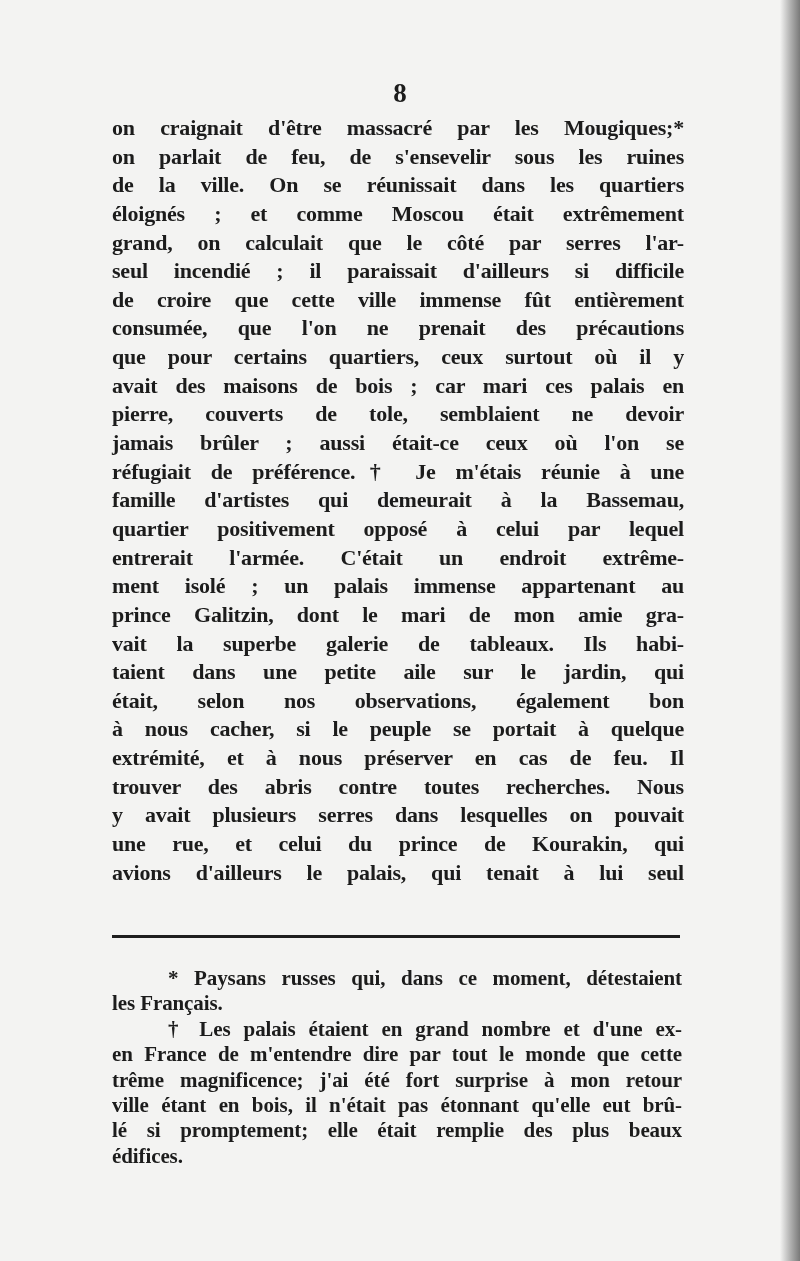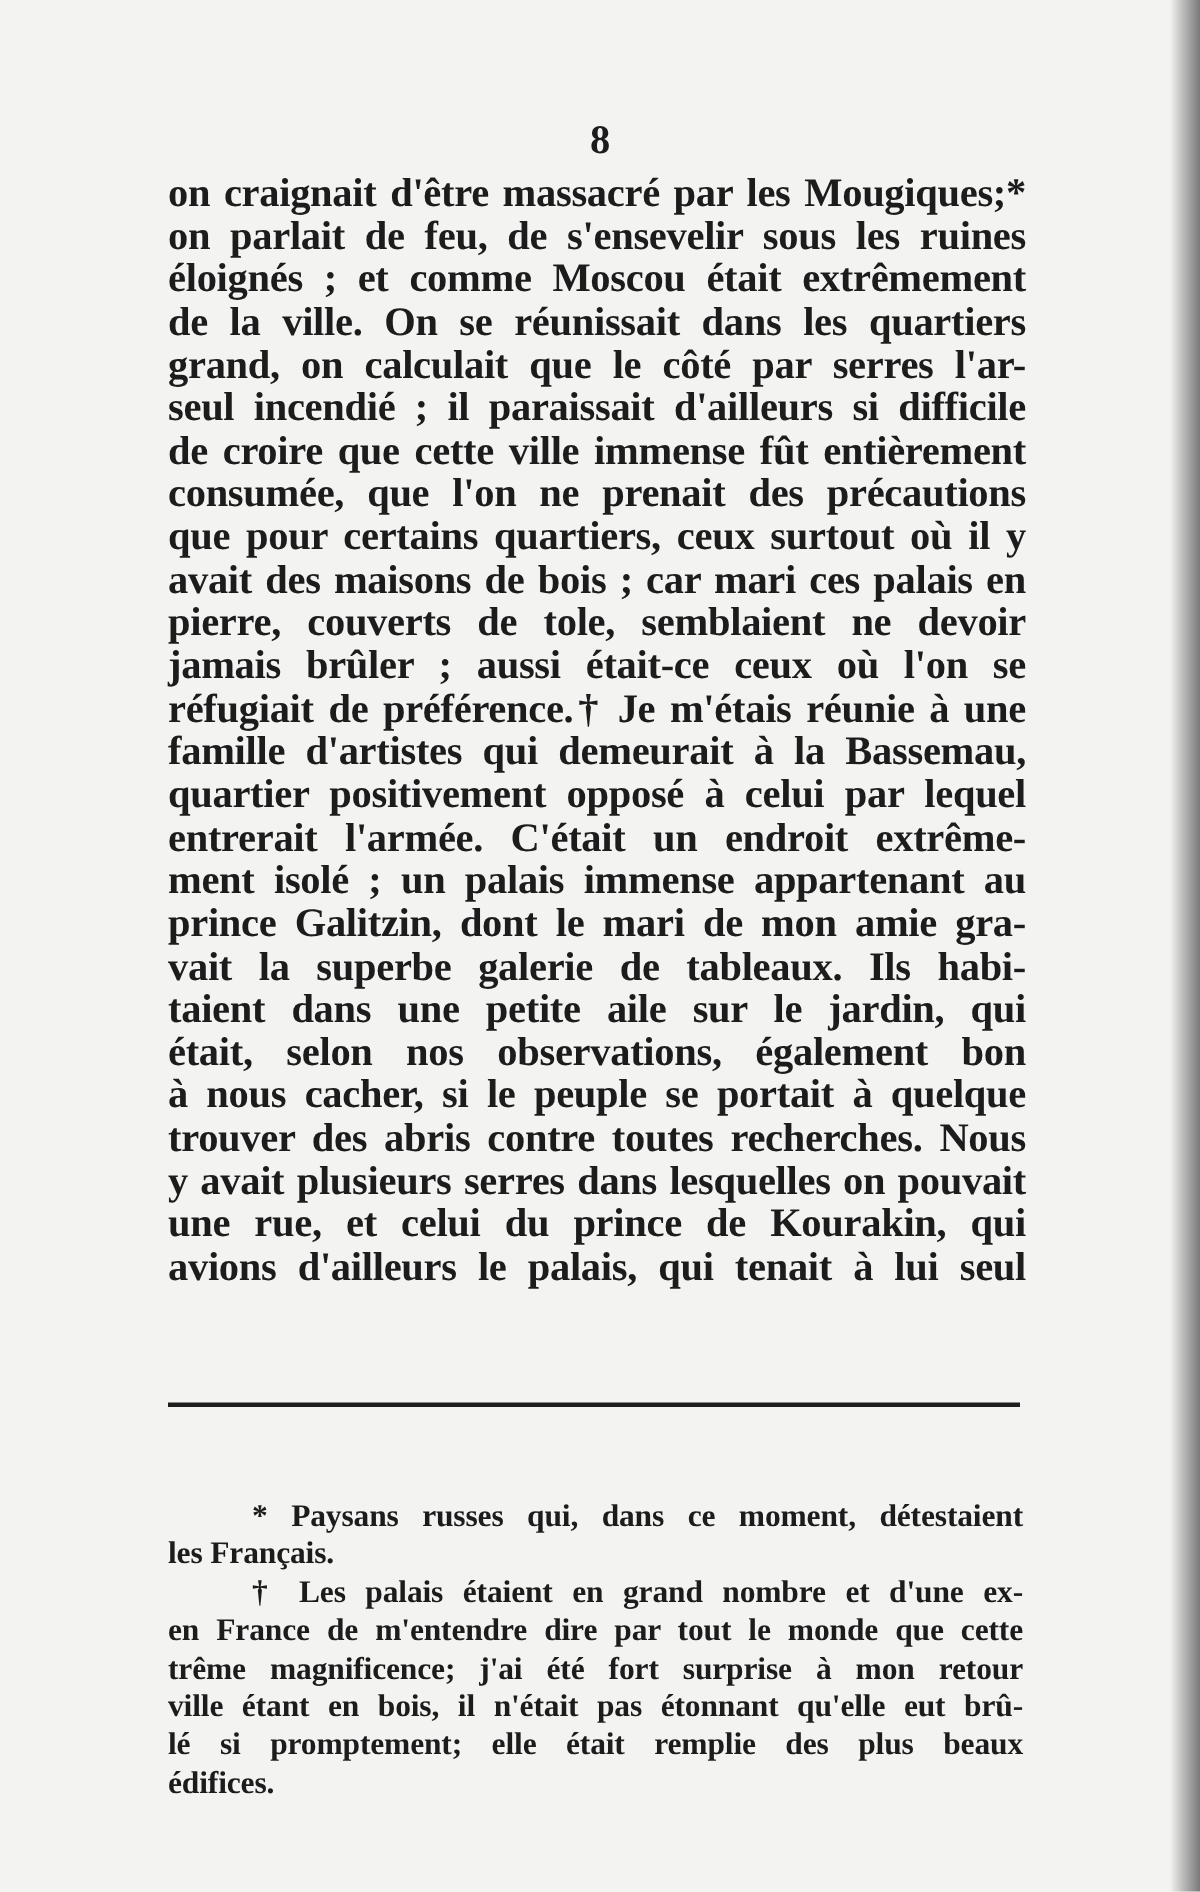--- a/index.html
+++ b/index.html
@@ -20,32 +20,32 @@
       position: absolute; left: 0; width: 800px; top: 78px;
       text-align: center; font-size: 27px; font-weight: bold;
       font-family: "Liberation Serif", serif;
     }
     .body-text {
       position: absolute; left: 112px; top: 114px; width: 572px;
     }
     .line {
       display: block; height: 28.65px; line-height: 28.65px;
       font-family: "Liberation Serif", serif;
-      font-size: 27px; font-weight: bold;
+      font-size: 22px; font-weight: bold;
       text-align: justify; text-align-last: justify;
       white-space: nowrap; overflow: visible;
       letter-spacing: -0.2px;
     }
     .line.last { text-align-last: justify; }
     .rule {
       position: absolute; left: 112px; top: 935px; width: 568px; height: 3px;
       background: #1e1e1e;
     }
     .footnotes {
-      position: absolute; left: 112px; top: 966px; width: 570px; margin-top: 32px;
+      position: absolute; left: 112px; top: 966px; width: 570px;
     }
     .fn-line {
       display: block; height: 25.4px; line-height: 25.4px;
       font-family: "Liberation Serif", serif;
       font-size: 21px; font-weight: bold;
       text-align: justify; text-align-last: justify;
       white-space: nowrap;
       letter-spacing: -0.1px;
     }
     .fn-line.indent { padding-left: 56px; }
@@ -53,40 +53,41 @@
   </style>
 </head>
 <body>
 
 <div class="page">
   <div class="page-number">8</div>
 
   <div class="body-text">
     <span class="line">on craignait d'être massacré par les Mougiques;*</span>
     <span class="line">on parlait de feu, de s'ensevelir sous les ruines</span>
+    <span class="line">de la ville.   On se réunissait dans les quartiers</span>
     <span class="line">éloignés ; et comme Moscou était extrêmement</span>
-    <span class="line">de la ville.   On se réunissait dans les quartiers</span>
     <span class="line">grand, on calculait que le côté par serres l'ar-</span>
     <span class="line">seul incendié ; il paraissait d'ailleurs si difficile</span>
     <span class="line">de croire que cette ville immense fût entièrement</span>
     <span class="line">consumée, que l'on ne prenait des précautions</span>
     <span class="line">que pour certains quartiers, ceux surtout où il y</span>
     <span class="line">avait des maisons de bois ; car mari ces palais en</span>
     <span class="line">pierre, couverts de tole, semblaient ne devoir</span>
     <span class="line">jamais brûler ; aussi était-ce ceux où l'on se</span>
     <span class="line">réfugiait de préférence.† Je m'étais réunie à une</span>
     <span class="line">famille d'artistes qui demeurait à la Bassemau,</span>
     <span class="line">quartier positivement opposé à celui par lequel</span>
     <span class="line">entrerait l'armée.   C'était un endroit extrême-</span>
     <span class="line">ment isolé ; un palais immense appartenant au</span>
     <span class="line">prince Galitzin, dont le mari de mon amie gra-</span>
     <span class="line">vait la superbe galerie de tableaux.   Ils habi-</span>
     <span class="line">taient dans une petite aile sur le jardin, qui</span>
     <span class="line">était, selon nos observations, également bon</span>
     <span class="line">à nous cacher, si le peuple se portait à quelque</span>
+    <span class="line">extrémité, et à nous préserver en cas de feu.   Il</span>
     <span class="line">trouver des abris contre toutes recherches. Nous</span>
     <span class="line">y avait plusieurs serres dans lesquelles on pouvait</span>
     <span class="line last">une rue, et celui du prince de Kourakin, qui</span>
     <span class="line">avions d'ailleurs le palais, qui tenait à lui seul</span>
   </div>
 
   <div class="rule"></div>
 
   <div class="footnotes">
     <div>

